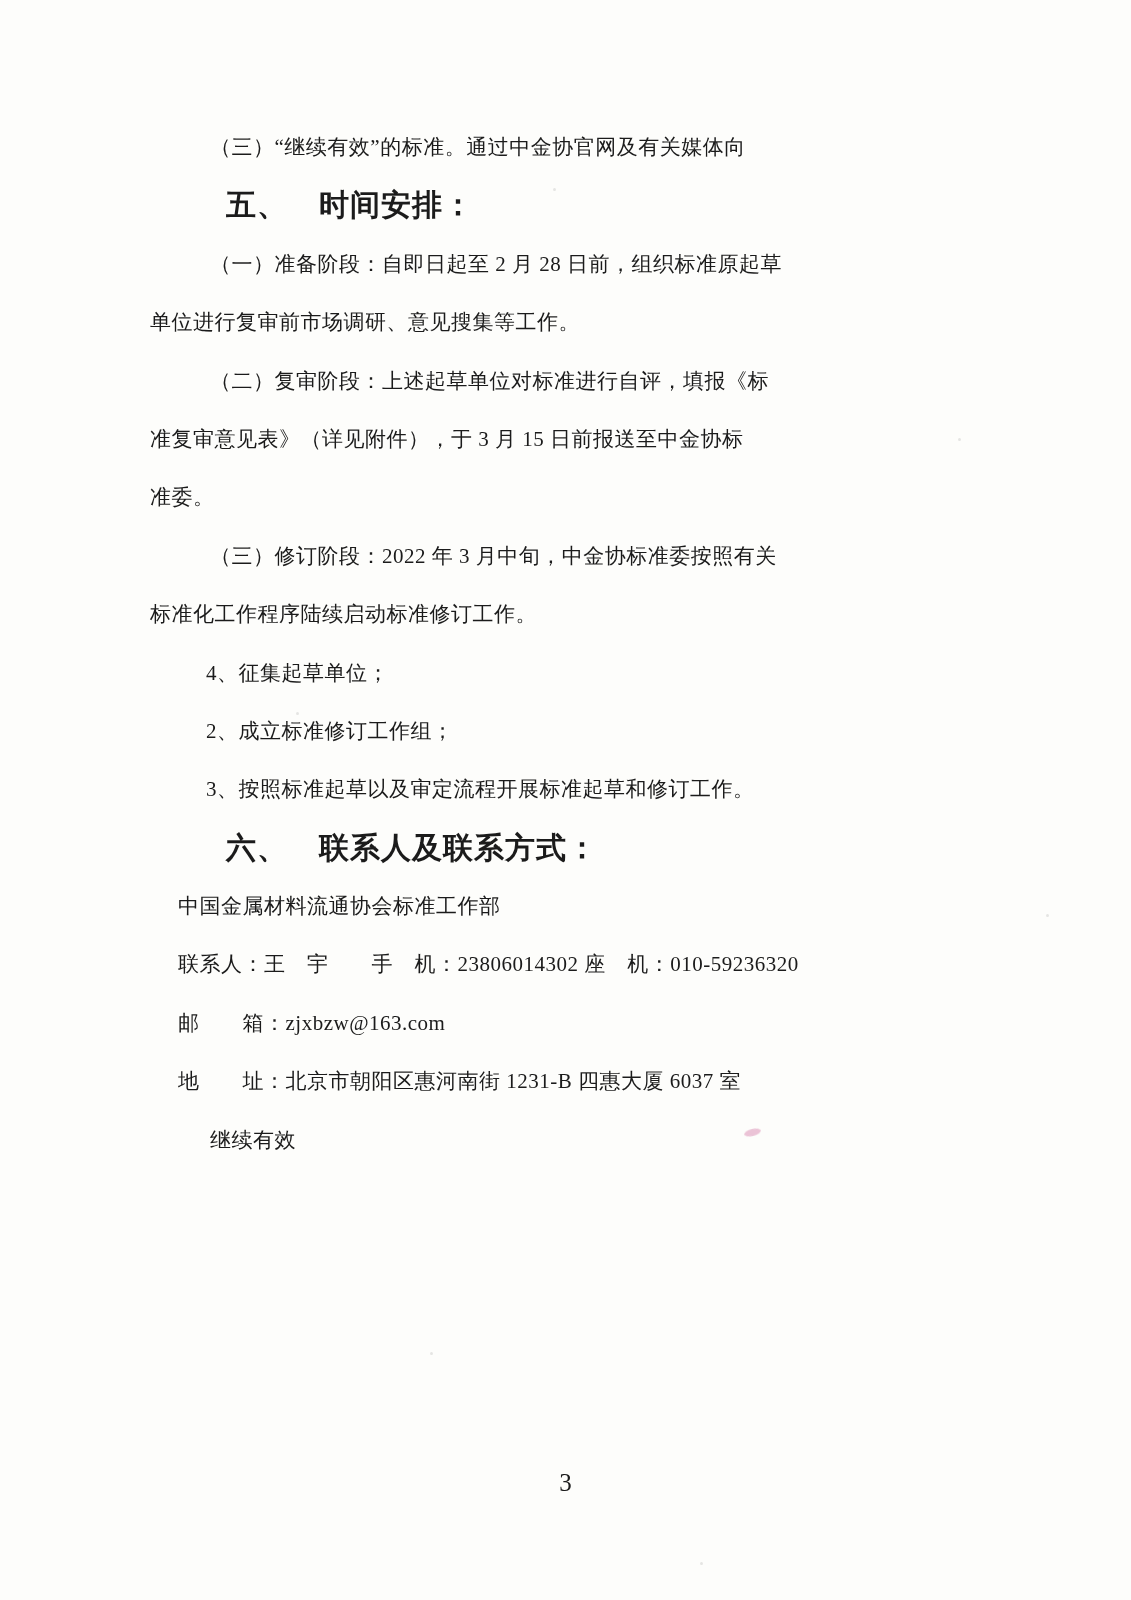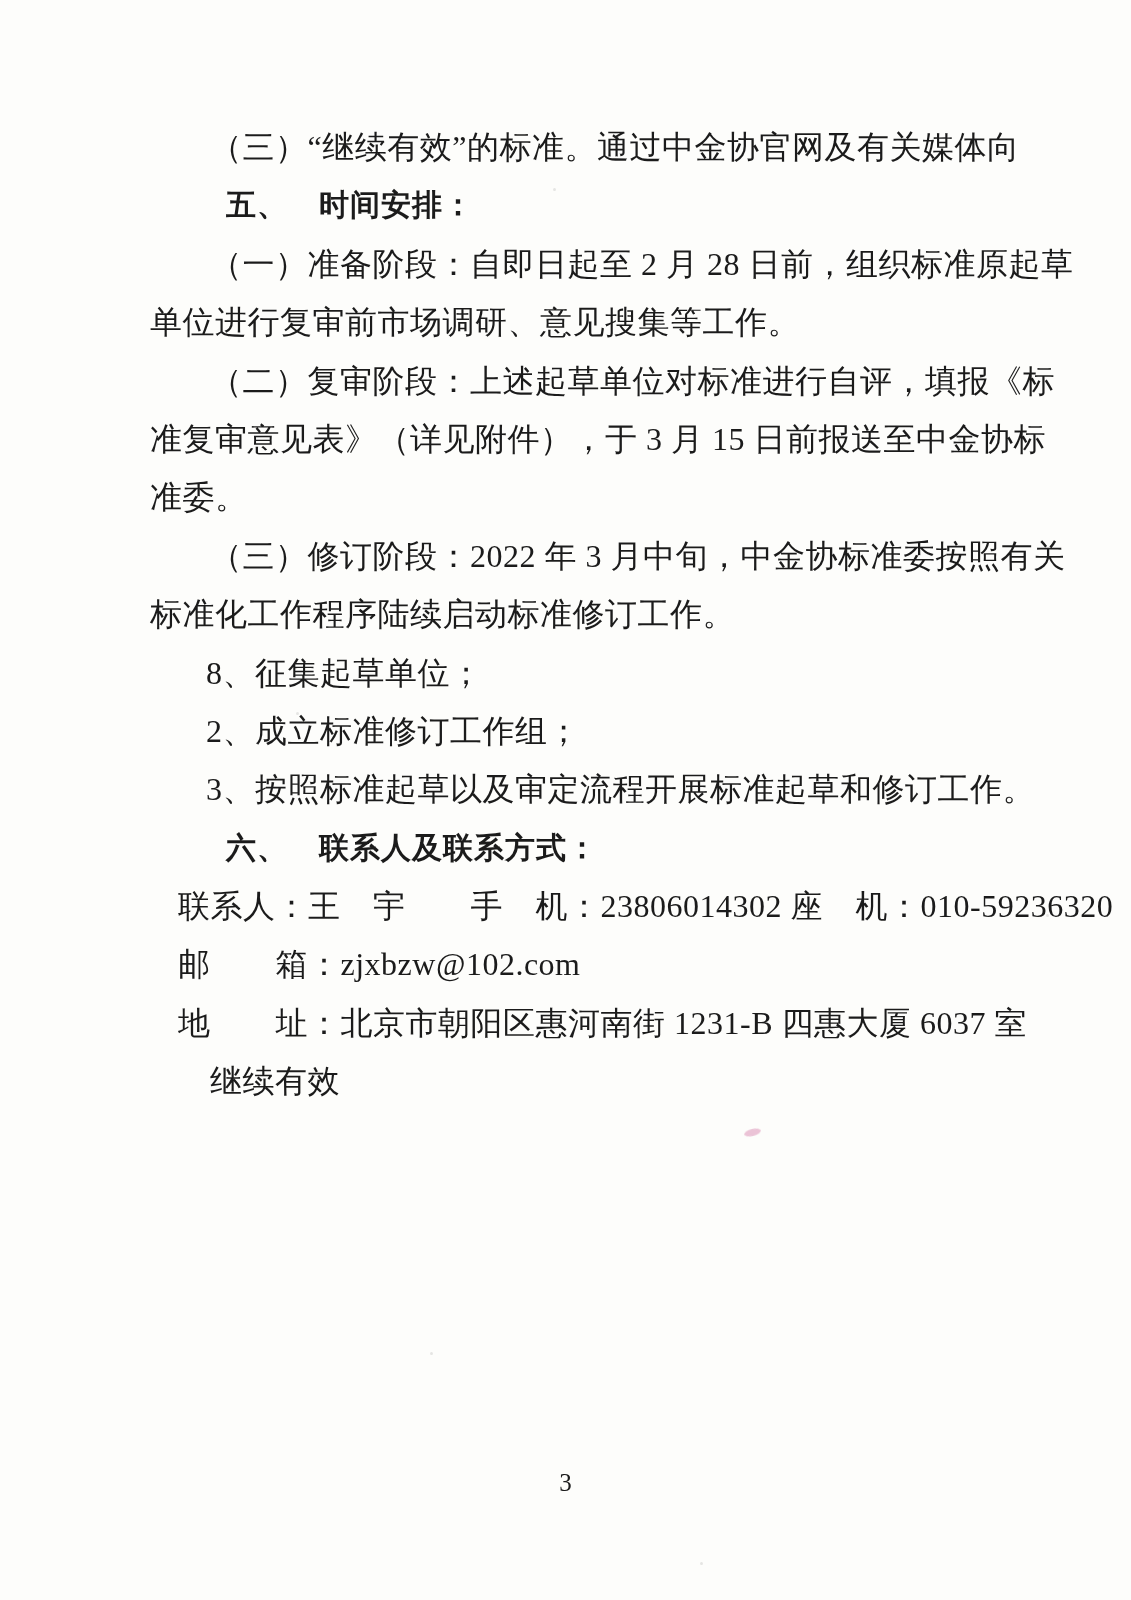--- a/index.html
+++ b/index.html
@@ -20,21 +20,21 @@
   }
   .content {
     position: absolute;
     left: 150px;
     top: 118px;
     right: 110px;
   }
   .line {
     height: 58.4px;
     line-height: 58.4px;
-    font-size: 32px;
+    font-size: 21px;
     letter-spacing: 0.5px;
     white-space: nowrap;
   }
   .p-indent { padding-left: 60px; }
   .list-indent { padding-left: 56px; }
   .contact { padding-left: 28px; }
   .heading {
     padding-left: 76px;
     font-weight: bold;
     font-family: Liberation Serif, serif;
@@ -84,26 +84,27 @@
   <div class="content">
     <div class="line p-indent">（三）“继续有效”的标准。通过中金协官网及有关媒体向</div>
     <div class="line heading">五、　时间安排：</div>
     <div class="line p-indent">（一）准备阶段：自即日起至 2 月 28 日前，组织标准原起草</div>
     <div class="line">单位进行复审前市场调研、意见搜集等工作。</div>
     <div class="line p-indent">（二）复审阶段：上述起草单位对标准进行自评，填报《标</div>
     <div class="line">准复审意见表》（详见附件），于 3 月 15 日前报送至中金协标</div>
     <div class="line">准委。</div>
     <div class="line p-indent">（三）修订阶段：2022 年 3 月中旬，中金协标准委按照有关</div>
     <div class="line">标准化工作程序陆续启动标准修订工作。</div>
-    <div class="line list-indent">8、征集起草单位；</div>
+    <div class="line list-indent">4、征集起草单位；</div>
     <div class="line list-indent">2、成立标准修订工作组；</div>
     <div class="line list-indent">3、按照标准起草以及审定流程开展标准起草和修订工作。</div>
     <div class="line heading">六、　联系人及联系方式：</div>
+    <div class="line contact">中国金属材料流通协会标准工作部</div>
     <div class="line contact">联系人：王　宇　　手　机：23806014302 座　机：010-59236320</div>
-    <div class="line contact">邮　　箱：zjxbzw@102.com</div>
+    <div class="line contact">邮　　箱：zjxbzw@163.com</div>
     <div class="line contact">地　　址：北京市朝阳区惠河南街 1231-B 四惠大厦 6037 室</div>
     <div class="line p-indent">继续有效</div>
   </div>
 
   <div class="smudge"></div>
   <div class="speck s1"></div>
   <div class="speck s2"></div>
   <div class="speck s3"></div>
   <div class="speck s4"></div>
   <div class="speck s5"></div>

